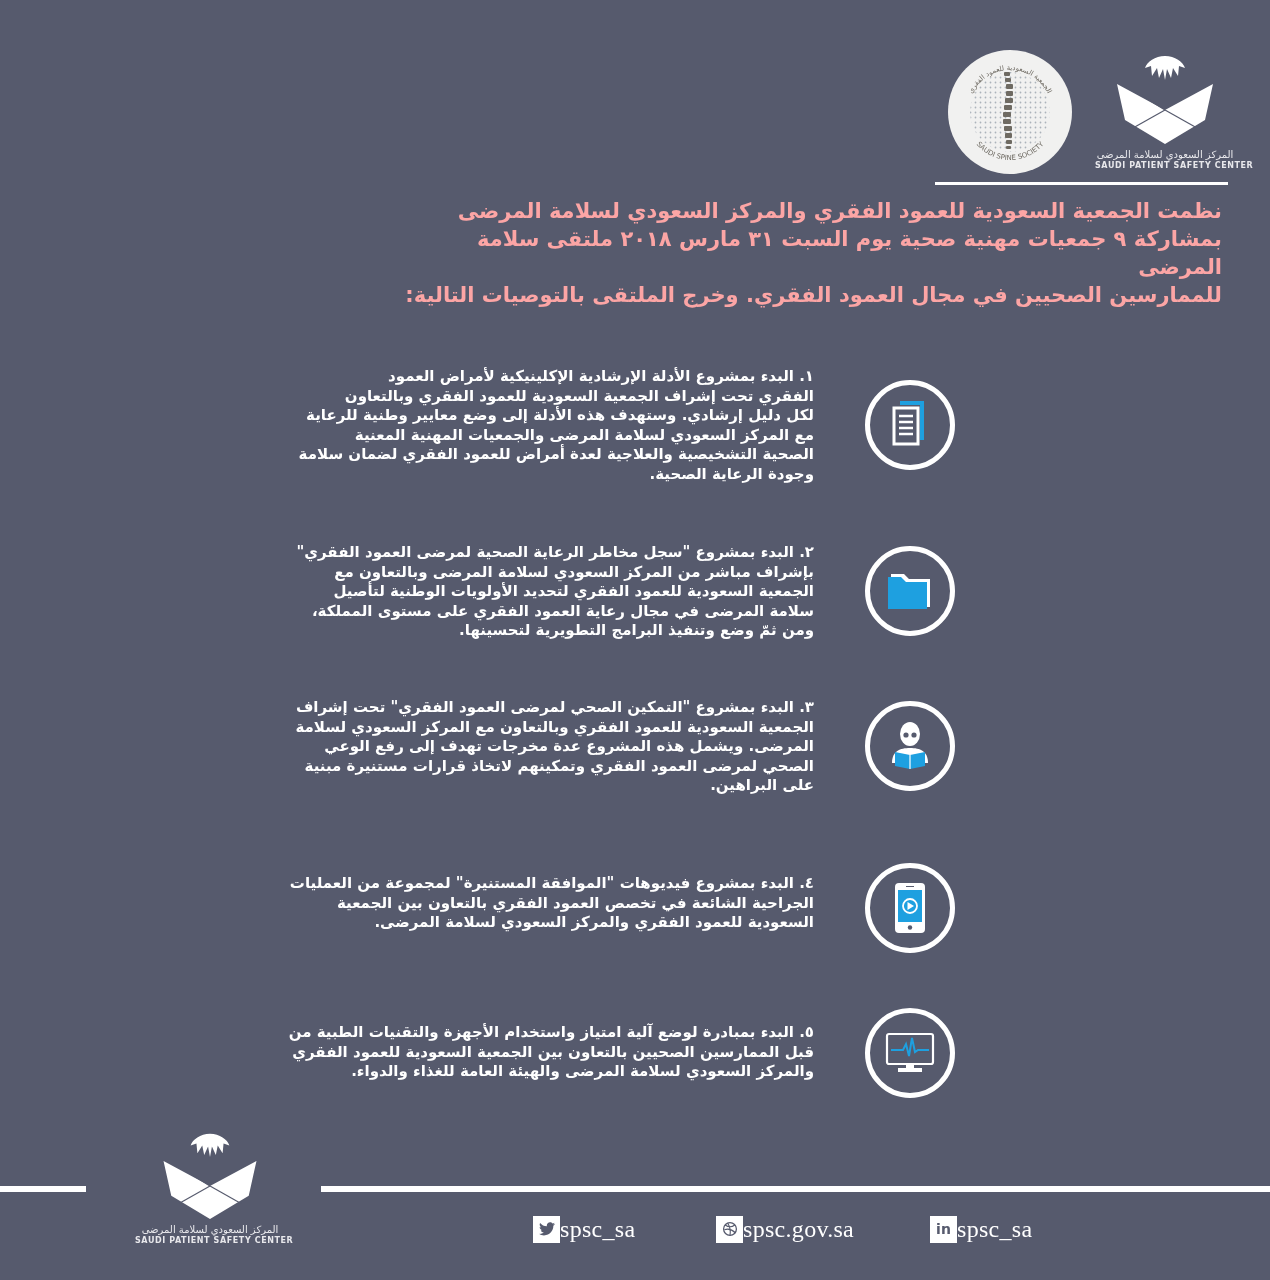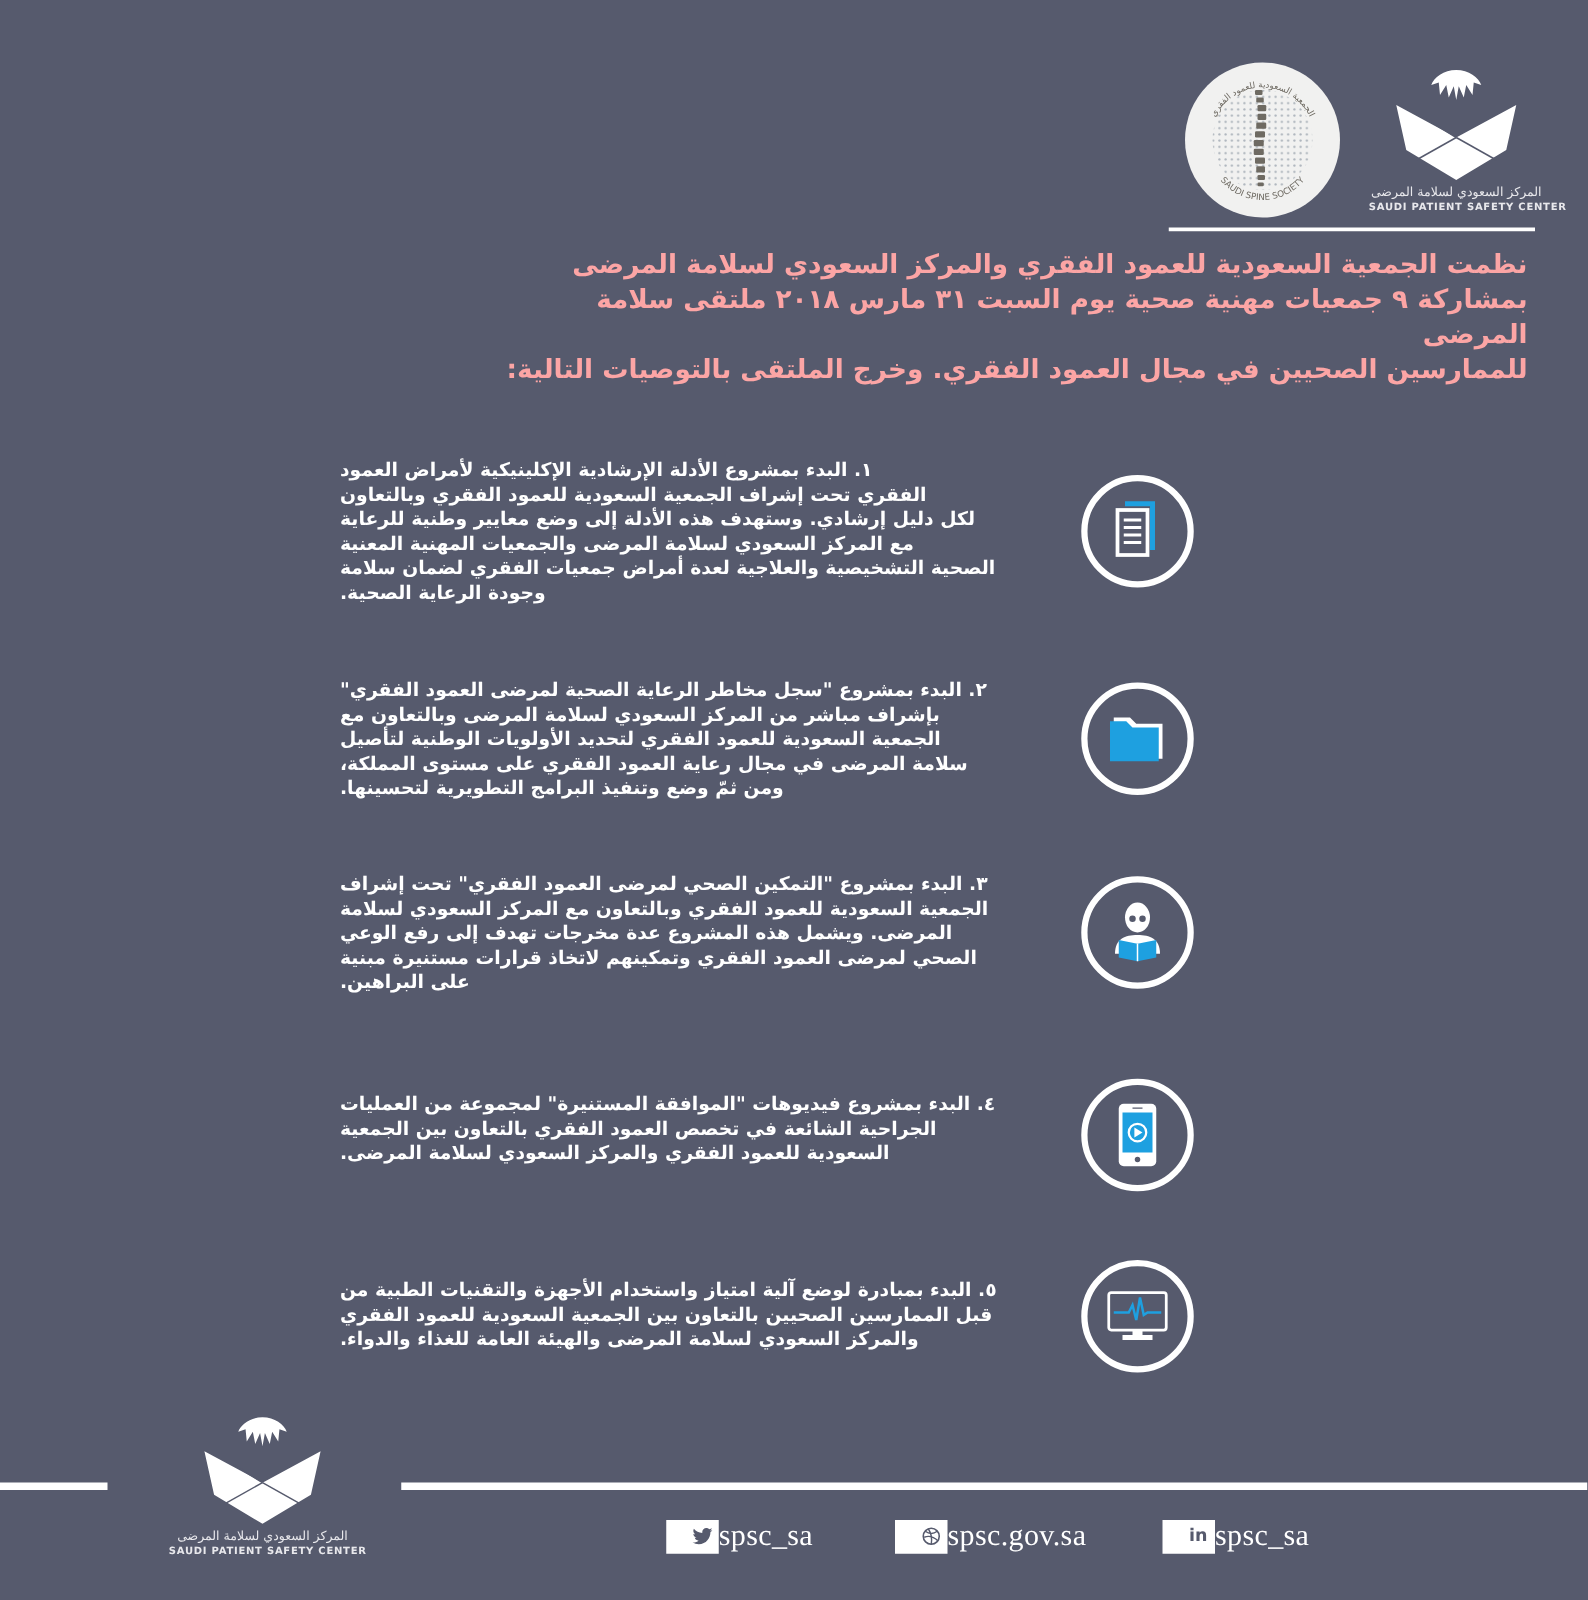--- a/index.html
+++ b/index.html
@@ -22,39 +22,39 @@
   .header-rule { left: 935px; top: 182px; width: 293px; height: 3px; background: #ffffff; }
 
   
   .intro {
     right: 48px; top: 197px; width: 820px; direction: rtl; text-align: right;
     font-size: 21px; line-height: 28px; font-weight: bold; color: #fca5a5;
   }
 
   
   .item-text {
-    right: 468px; width: 530px; direction: rtl; text-align: left;
+    right: 456px; width: 530px; direction: rtl; text-align: right;
     font-size: 15px; line-height: 19.5px; font-weight: bold; color: #ffffff;
   }
   .icon-ring {
     left: 865px; width: 90px; height: 90px; border: 5px solid #ffffff; border-radius: 50%;
     box-sizing: border-box;
   }
   .icon-ring svg { position: absolute; left: 50%; top: 50%; transform: translate(-50%, -50%); }
 
   
   .footer-rule-left { left: 0; top: 1186px; width: 86px; height: 6px; background: #ffffff; }
   .footer-rule-right { left: 321px; top: 1186px; width: 949px; height: 6px; background: #ffffff; }
   .social {
     top: 1214px; height: 30px; display: flex; align-items: center; 
   }
   .social-icon {
     width: 27px; height: 27px; background: #ffffff; color: #565a6d;
     display: flex; align-items: center; justify-content: center;
-    font-size: 14px; font-weight: bold; font-family: "DejaVu Sans", sans-serif; padding-left: 15px;
+    font-size: 14px; font-weight: bold; font-family: "DejaVu Sans", sans-serif;
   }
   .social-label {
     font-family: "Liberation Serif", serif; font-size: 24px; color: #ffffff; letter-spacing: 0.3px;
   }
 </style>
 </head>
 <body>
 
 <div class="abs spine-logo">
   <svg viewBox="0 0 124 124">
@@ -113,21 +113,21 @@
   <div>نظمت الجمعية السعودية للعمود الفقري والمركز السعودي لسلامة المرضى</div>
   <div>بمشاركة ٩ جمعيات مهنية صحية يوم السبت ٣١ مارس ٢٠١٨ ملتقى سلامة المرضى</div>
   <div>للممارسين الصحيين في مجال العمود الفقري. وخرج الملتقى بالتوصيات التالية:</div>
 </div>
 
 <div class="abs item-text" style="top:367px;">
   <div>١. البدء بمشروع الأدلة الإرشادية الإكلينيكية لأمراض العمود</div>
   <div>الفقري تحت إشراف الجمعية السعودية للعمود الفقري وبالتعاون</div>
   <div>لكل دليل إرشادي. وستهدف هذه الأدلة إلى وضع معايير وطنية للرعاية</div>
   <div>مع المركز السعودي لسلامة المرضى والجمعيات المهنية المعنية</div>
-  <div>الصحية التشخيصية والعلاجية لعدة أمراض جمعيات الفقري لضمان سلامة</div>
+  <div>الصحية التشخيصية والعلاجية لعدة أمراض للعمود الفقري لضمان سلامة</div>
   <div>وجودة الرعاية الصحية.</div>
 </div>
 <div class="abs icon-ring" style="top:380px;">
   <svg width="44" height="50" viewBox="0 0 44 50">
     <path d="M12 3 H34 V40" fill="none" stroke="#1ea0e0" stroke-width="4"></path>
     <rect x="6" y="8" width="24" height="36" fill="#565a6d" stroke="#ffffff" stroke-width="3"></rect>
     <g stroke="#ffffff" stroke-width="2.5">
       <line x1="11" y1="16" x2="25" y2="16"></line>
       <line x1="11" y1="22" x2="25" y2="22"></line>
       <line x1="11" y1="28" x2="25" y2="28"></line>

